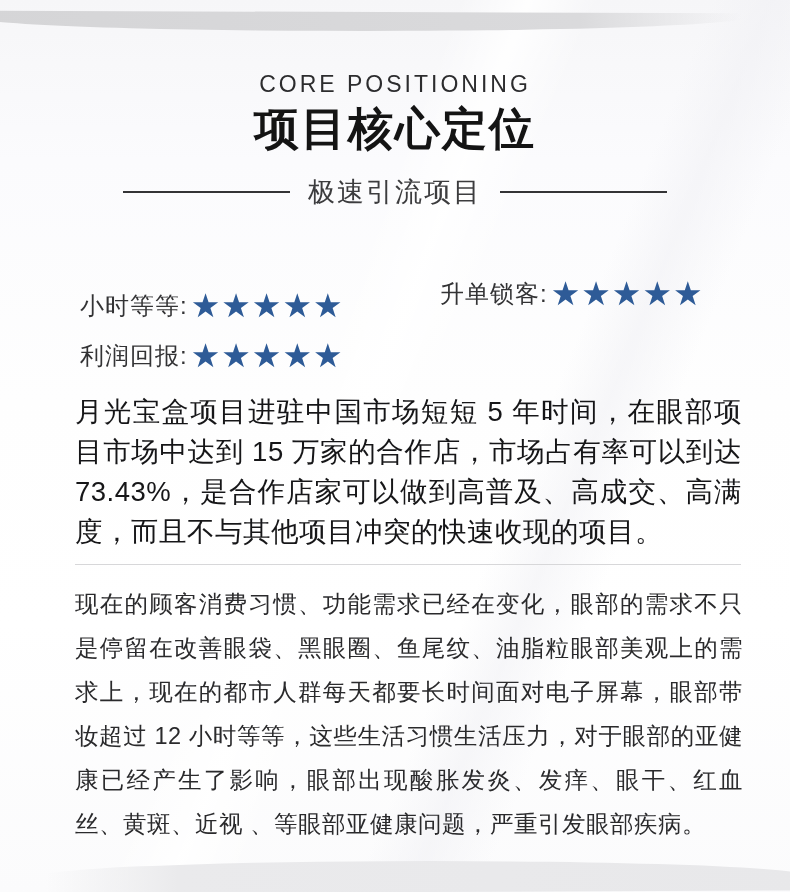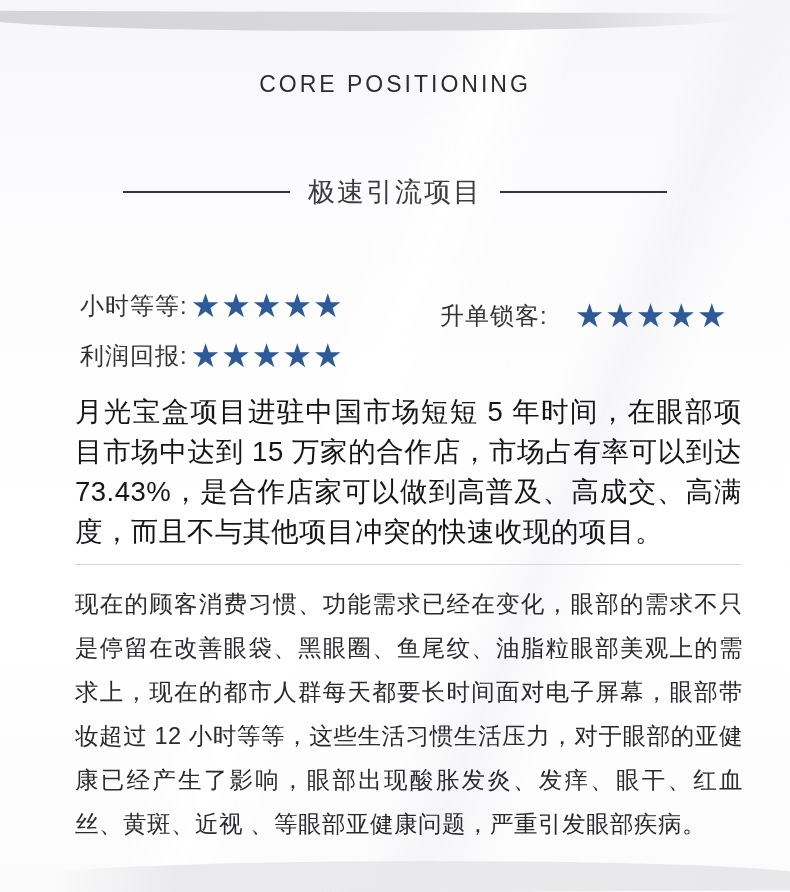--- a/index.html
+++ b/index.html
@@ -62,21 +62,21 @@
     position:absolute;display:flex;align-items:center;white-space:nowrap;
   }
   .rating-item .rating-label{
     font-size:24px;color:#333335;letter-spacing:1px;
   }
   .rating-item .rating-stars{
     font-size:33px;line-height:1;margin-left:3px;letter-spacing:1px;
     color:var(--star-blue,#2E5B97);
   }
   .r1{left:80px;top:289px;}
-  .r2{left:440px;top:299px;gap:24px;}
+  .r2{left:440px;top:277px;}
   .r3{left:80px;top:339px;}
   .intro-paragraph{
     position:absolute;left:75px;top:392px;width:667px;
     font-size:27.5px;line-height:40px;font-weight:400;
     color:#161618;text-align:justify;letter-spacing:.5px;
   }
   .paragraph-divider{
     position:absolute;left:75px;top:564px;width:666px;height:1px;
     background:#d7d7d9;border:none;margin:0;
   }
@@ -87,20 +87,21 @@
   }
 </style>
 </head>
 <body>
 
 <div class="page">
 
   <div class="top-band"></div>
 
   <div class="en-title">CORE POSITIONING</div>
+  <div class="cn-title">项目核心定位</div>
 
   <div class="tagline">
     <span class="line"></span>
     <span class="label">极速引流项目</span>
     <span class="line"></span>
   </div>
 
   <div class="rating-item r1">
     <span class="rating-label">小时等等:</span>
     <span class="rating-stars">★★★★★</span>

